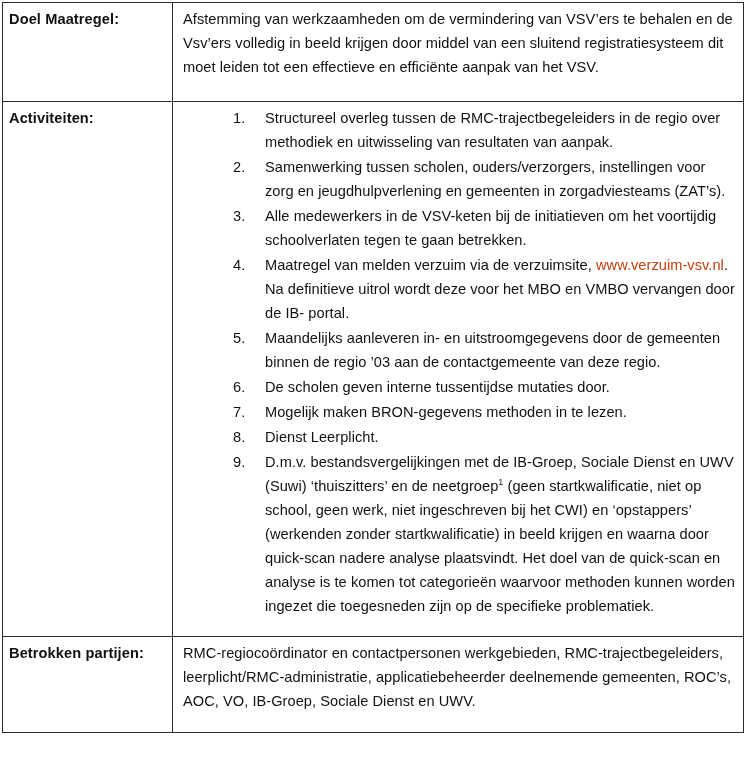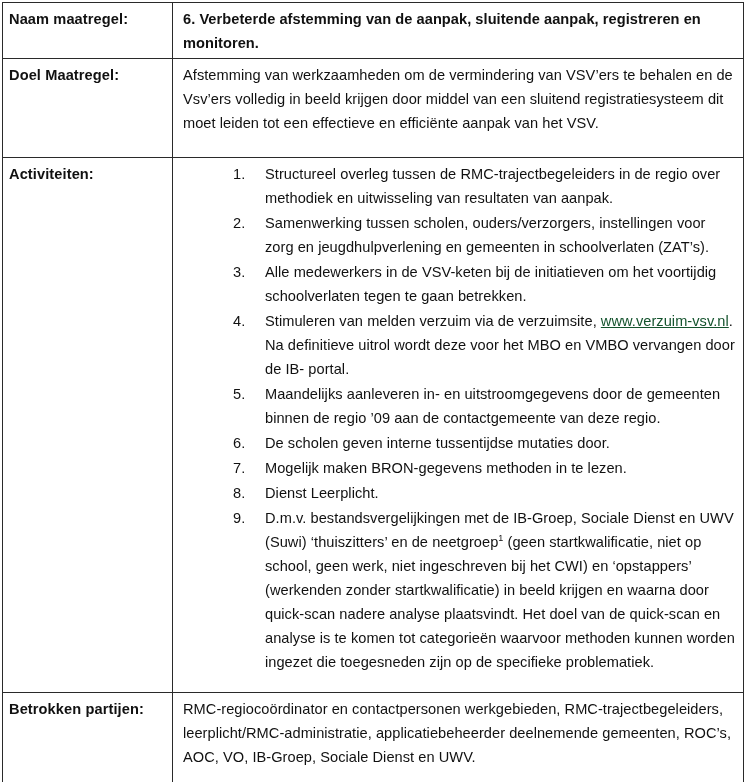--- a/index.html
+++ b/index.html
@@ -52,65 +52,60 @@
       position: relative;
       padding-left: 32px;
       margin-bottom: 1px;
     }
     ol.activity-list li .num {
       position: absolute;
       left: 0;
       top: 0;
     }
     a.link {
-      color: #14532d;
-      text-decoration: underline;
+      color: #c2410c;
     }
     sup.fn {
       font-size: 9px;
       line-height: 0;
       vertical-align: super;
     }
   </style>
 </head>
 <body>
 
 <table class="doc-table">
   <tbody>
-      <tr style="height:47px;">
-    <td class="label-cell">Naam maatregel:</td>
-    <td class="value-cell title-text">6.  Verbeterde afstemming van de aanpak, sluitende aanpak, registreren en monitoren.</td>
-  </tr>
   <tr style="height:99px;">
     <td class="label-cell">Doel Maatregel:</td>
     <td class="value-cell">Afstemming van werkzaamheden om de vermindering van VSV’ers te behalen en de Vsv’ers volledig in beeld krijgen door middel van een sluitend registratiesysteem dit moet leiden tot een effectieve en efficiënte aanpak van het VSV.</td>
   </tr>
   <tr style="height:535px;padding-left:48px;">
     <td class="label-cell">Activiteiten:</td>
     <td class="value-cell">
       <ol class="activity-list">
         <li>
           <span class="num">1.</span>
           <span>Structureel overleg tussen de RMC-trajectbegeleiders in de regio over methodiek en uitwisseling van resultaten van aanpak.</span>
         </li>
         <li>
           <span class="num">2.</span>
-          <span>Samenwerking tussen scholen, ouders/verzorgers, instellingen voor zorg en jeugdhulpverlening en gemeenten in schoolverlaten (ZAT’s).</span>
+          <span>Samenwerking tussen scholen, ouders/verzorgers, instellingen voor zorg en jeugdhulpverlening en gemeenten in zorgadviesteams (ZAT’s).</span>
         </li>
         <li>
           <span class="num">3.</span>
           <span>Alle medewerkers in de VSV-keten  bij de initiatieven om het voortijdig schoolverlaten tegen te gaan betrekken.</span>
         </li>
         <li>
           <span class="num">4.</span>
-          <span>Stimuleren van melden verzuim via de verzuimsite, </span><a class="link">www.verzuim-vsv.nl</a><span>. Na definitieve uitrol wordt deze voor het MBO en VMBO vervangen door de IB- portal.</span>
+          <span>Maatregel van melden verzuim via de verzuimsite, </span><a class="link">www.verzuim-vsv.nl</a><span>. Na definitieve uitrol wordt deze voor het MBO en VMBO vervangen door de IB- portal.</span>
         </li>
         <li>
           <span class="num">5.</span>
-          <span>Maandelijks aanleveren in- en uitstroomgegevens door de gemeenten binnen de regio ’09 aan de contactgemeente van deze regio.</span>
+          <span>Maandelijks aanleveren in- en uitstroomgegevens door de gemeenten binnen de regio ’03 aan de contactgemeente van deze regio.</span>
         </li>
         <li>
           <span class="num">6.</span>
           <span>De scholen geven interne tussentijdse mutaties door.</span>
         </li>
         <li>
           <span class="num">7.</span>
           <span>Mogelijk maken BRON-gegevens methoden in te lezen.</span>
         </li>
         <li>

